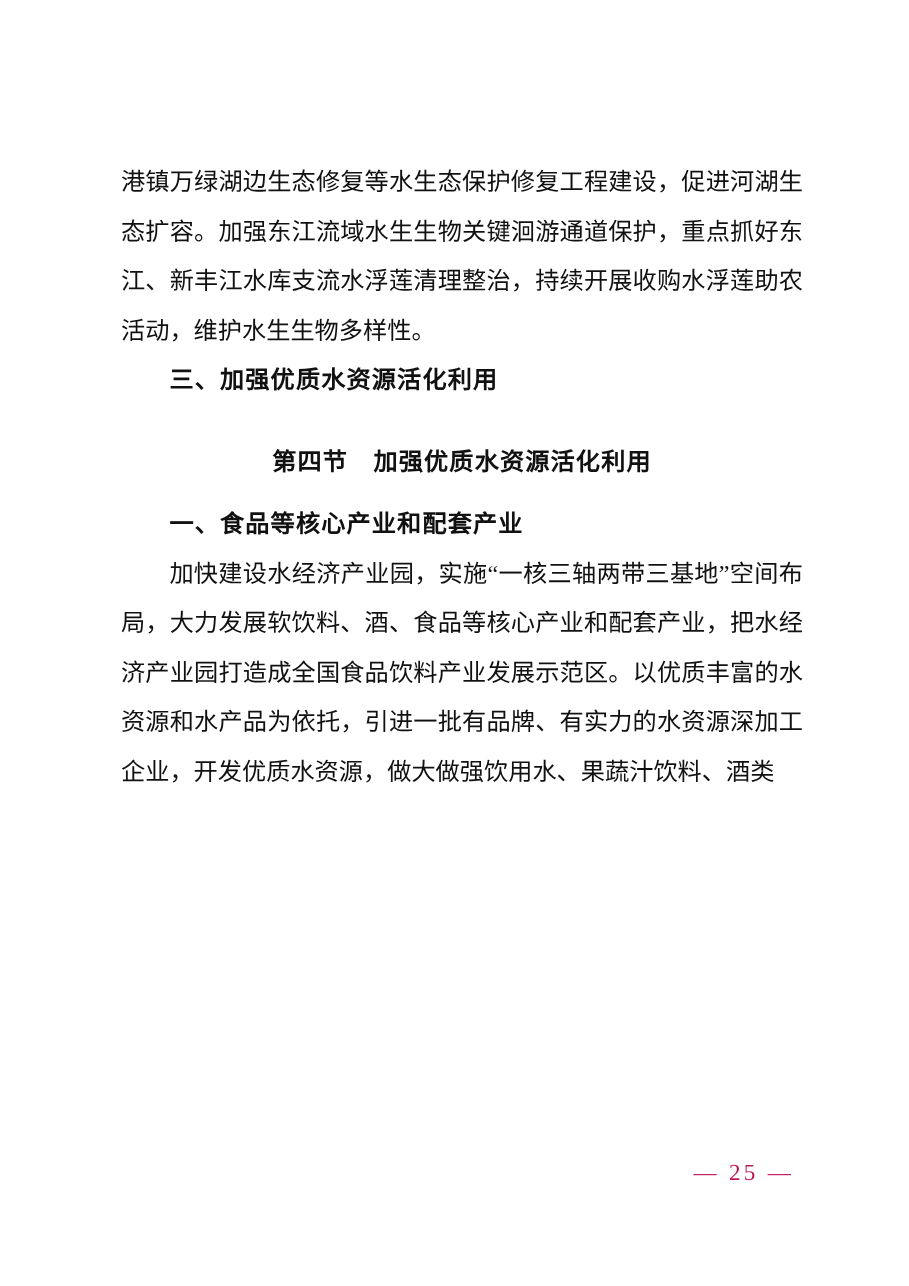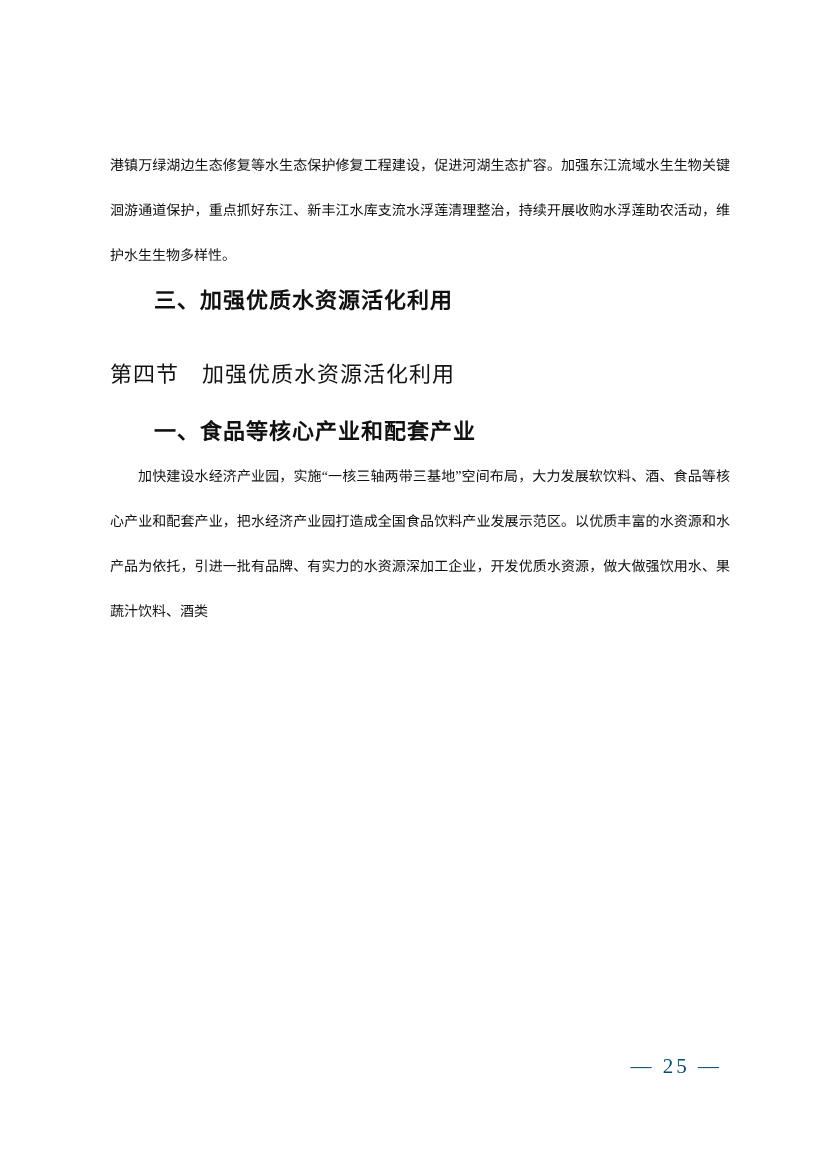--- a/index.html
+++ b/index.html
@@ -17,21 +17,21 @@
     overflow: hidden;
   }
   .content {
     position: absolute;
     left: 110px;
     top: 143px;
     width: 620px;
   }
   .body-text {
     margin: 0;
-    font-size: 14px;
+    font-size: 22px;
     line-height: 45px;
     letter-spacing: 0;
     text-align: justify;
     text-align-last: left;
     text-indent: 2em;
     word-break: break-all;
     line-break: strict;
   }
   .body-text.no-indent {
     text-indent: 0;
@@ -42,31 +42,31 @@
     line-height: 45px;
     font-weight: 700;
     font-family: "Liberation Sans", "DejaVu Sans", sans-serif;
     text-indent: 2em;
     letter-spacing: 1px;
   }
   .section-title {
     margin: 29px 0 12px 0;
     font-size: 22px;
     line-height: 45px;
-    font-weight: 400;
-    text-align: left;
+    font-weight: 700;
+    text-align: center;
     letter-spacing: 1px;
   }
   .footer {
     position: absolute;
     top: 1051px;
     right: 104px;
     font-size: 21px;
     line-height: 30px;
-    color: #0c4a6e;
+    color: #be185d;
     letter-spacing: 3px;
     font-family: "Liberation Serif", "DejaVu Serif", serif;
   }
 </style>
 </head>
 <body>
 
 <div class="page">
   <div class="content">
 

